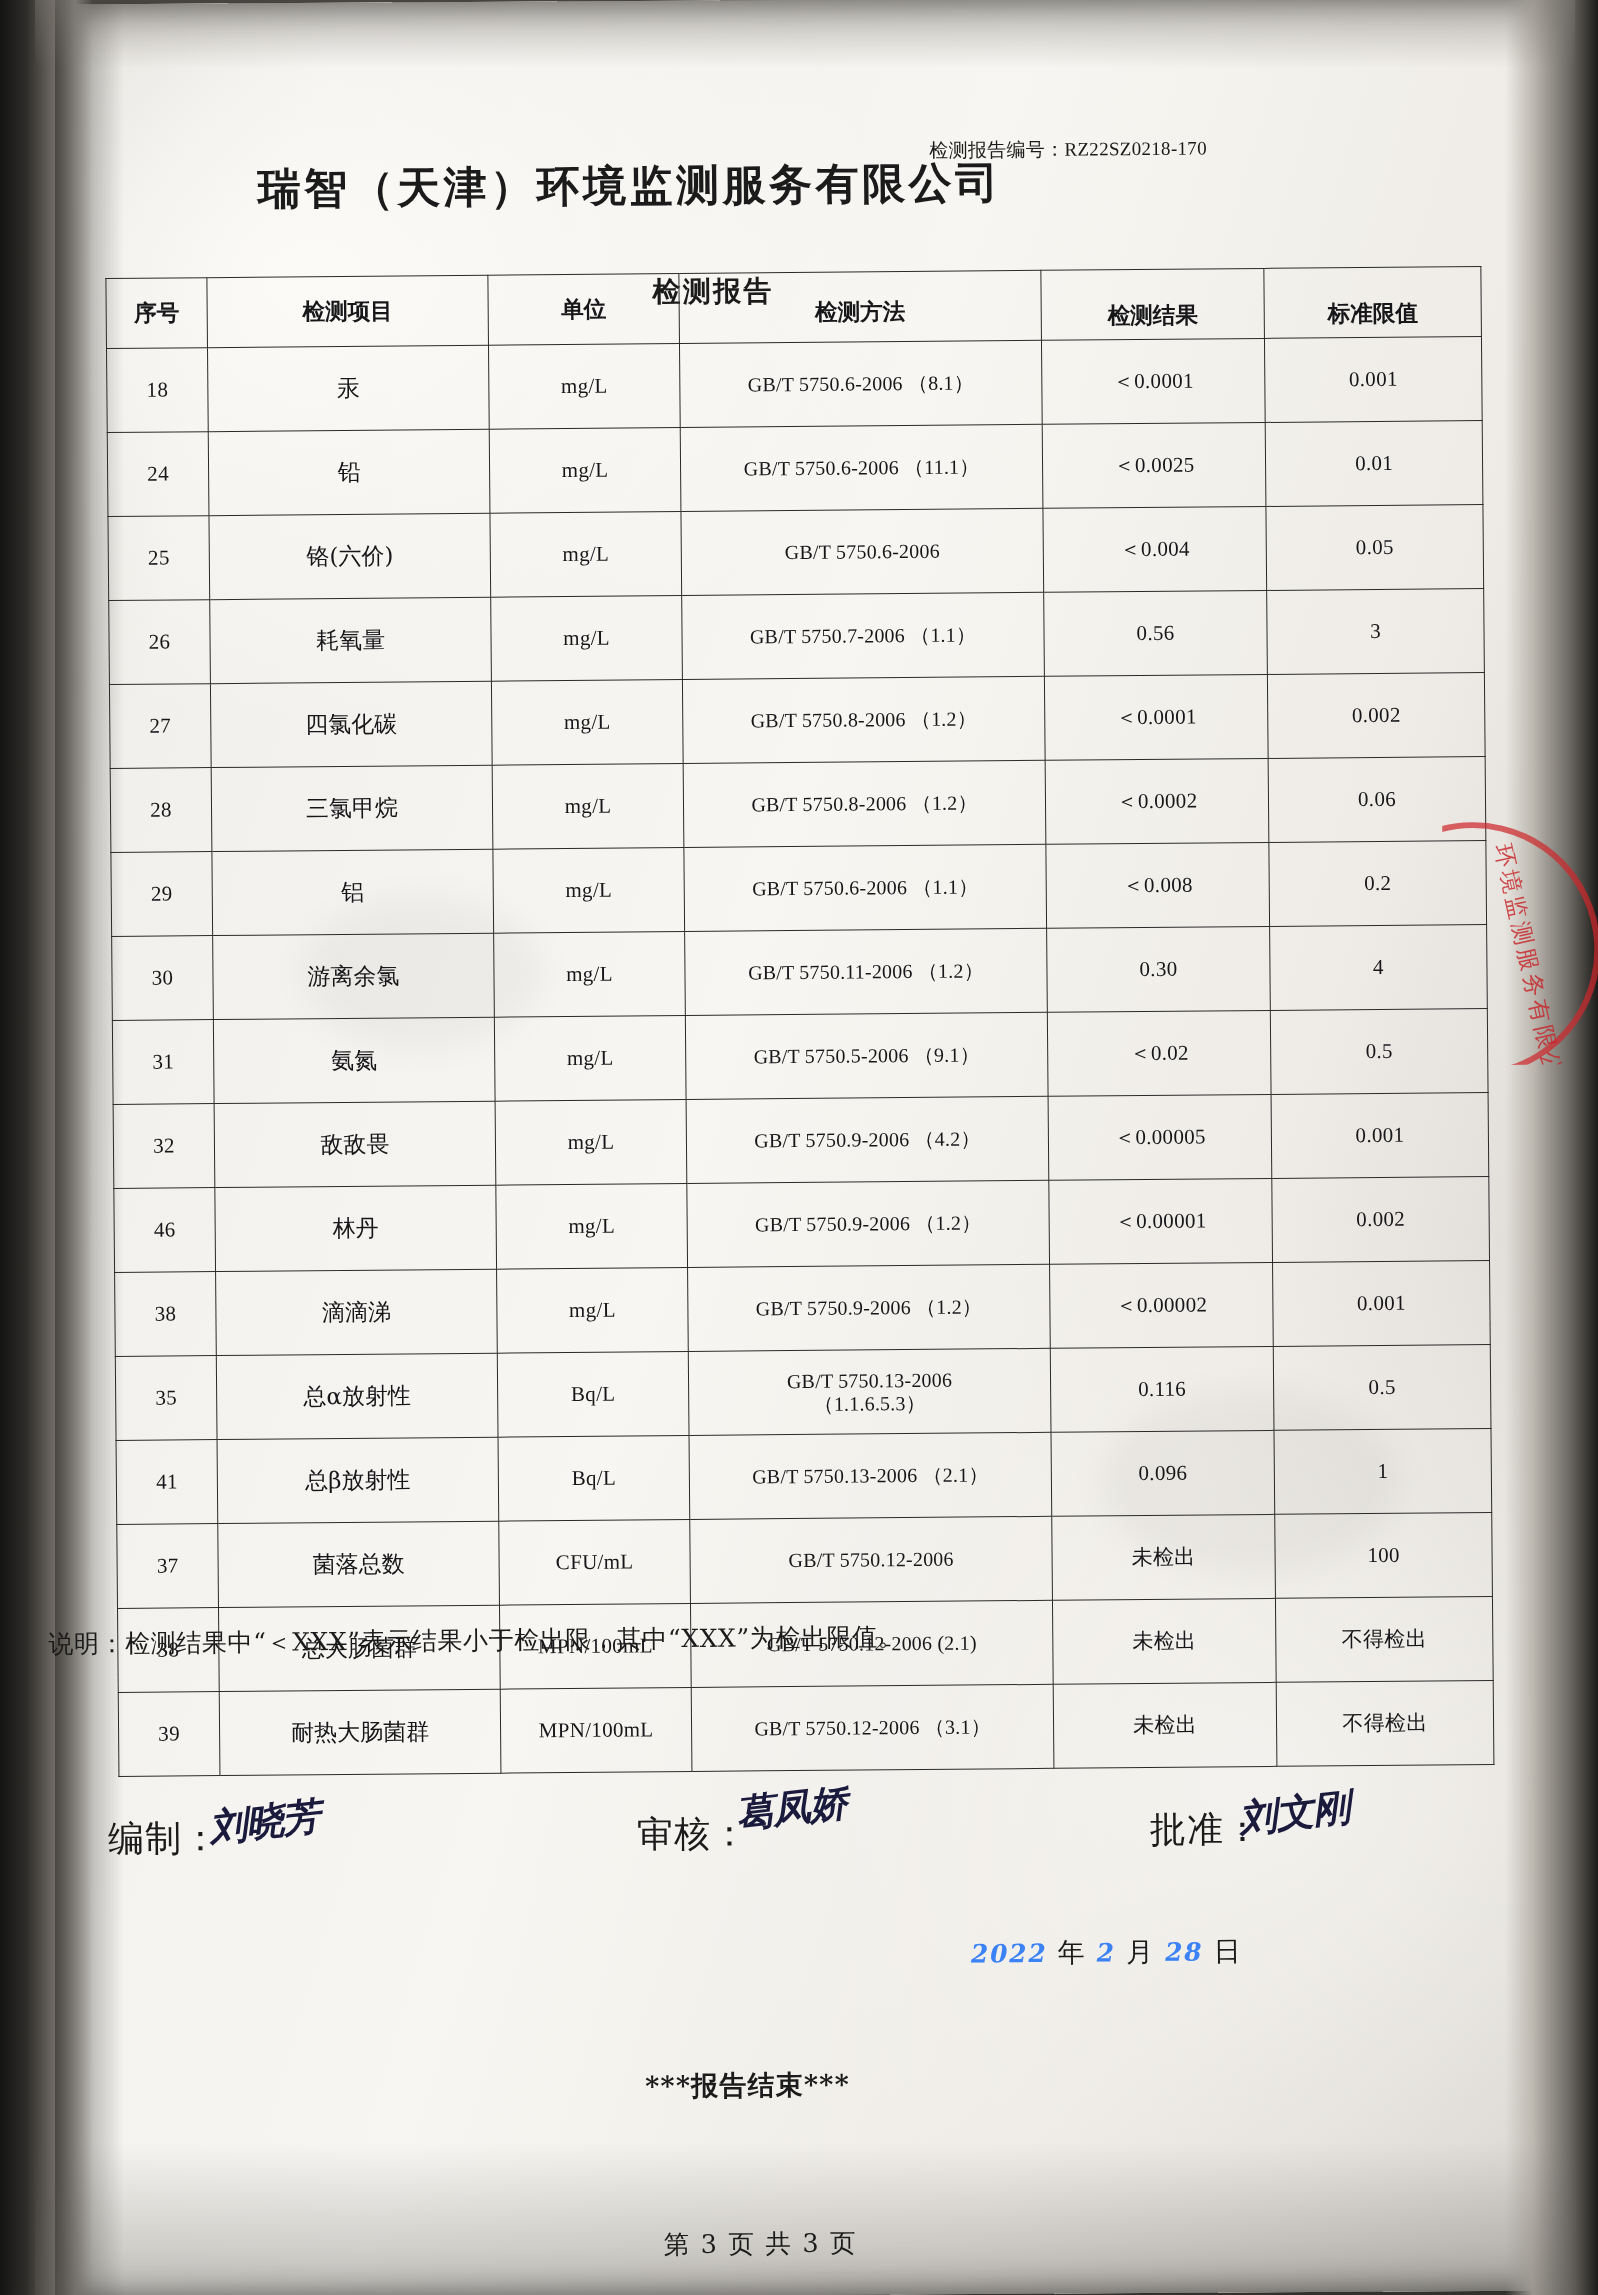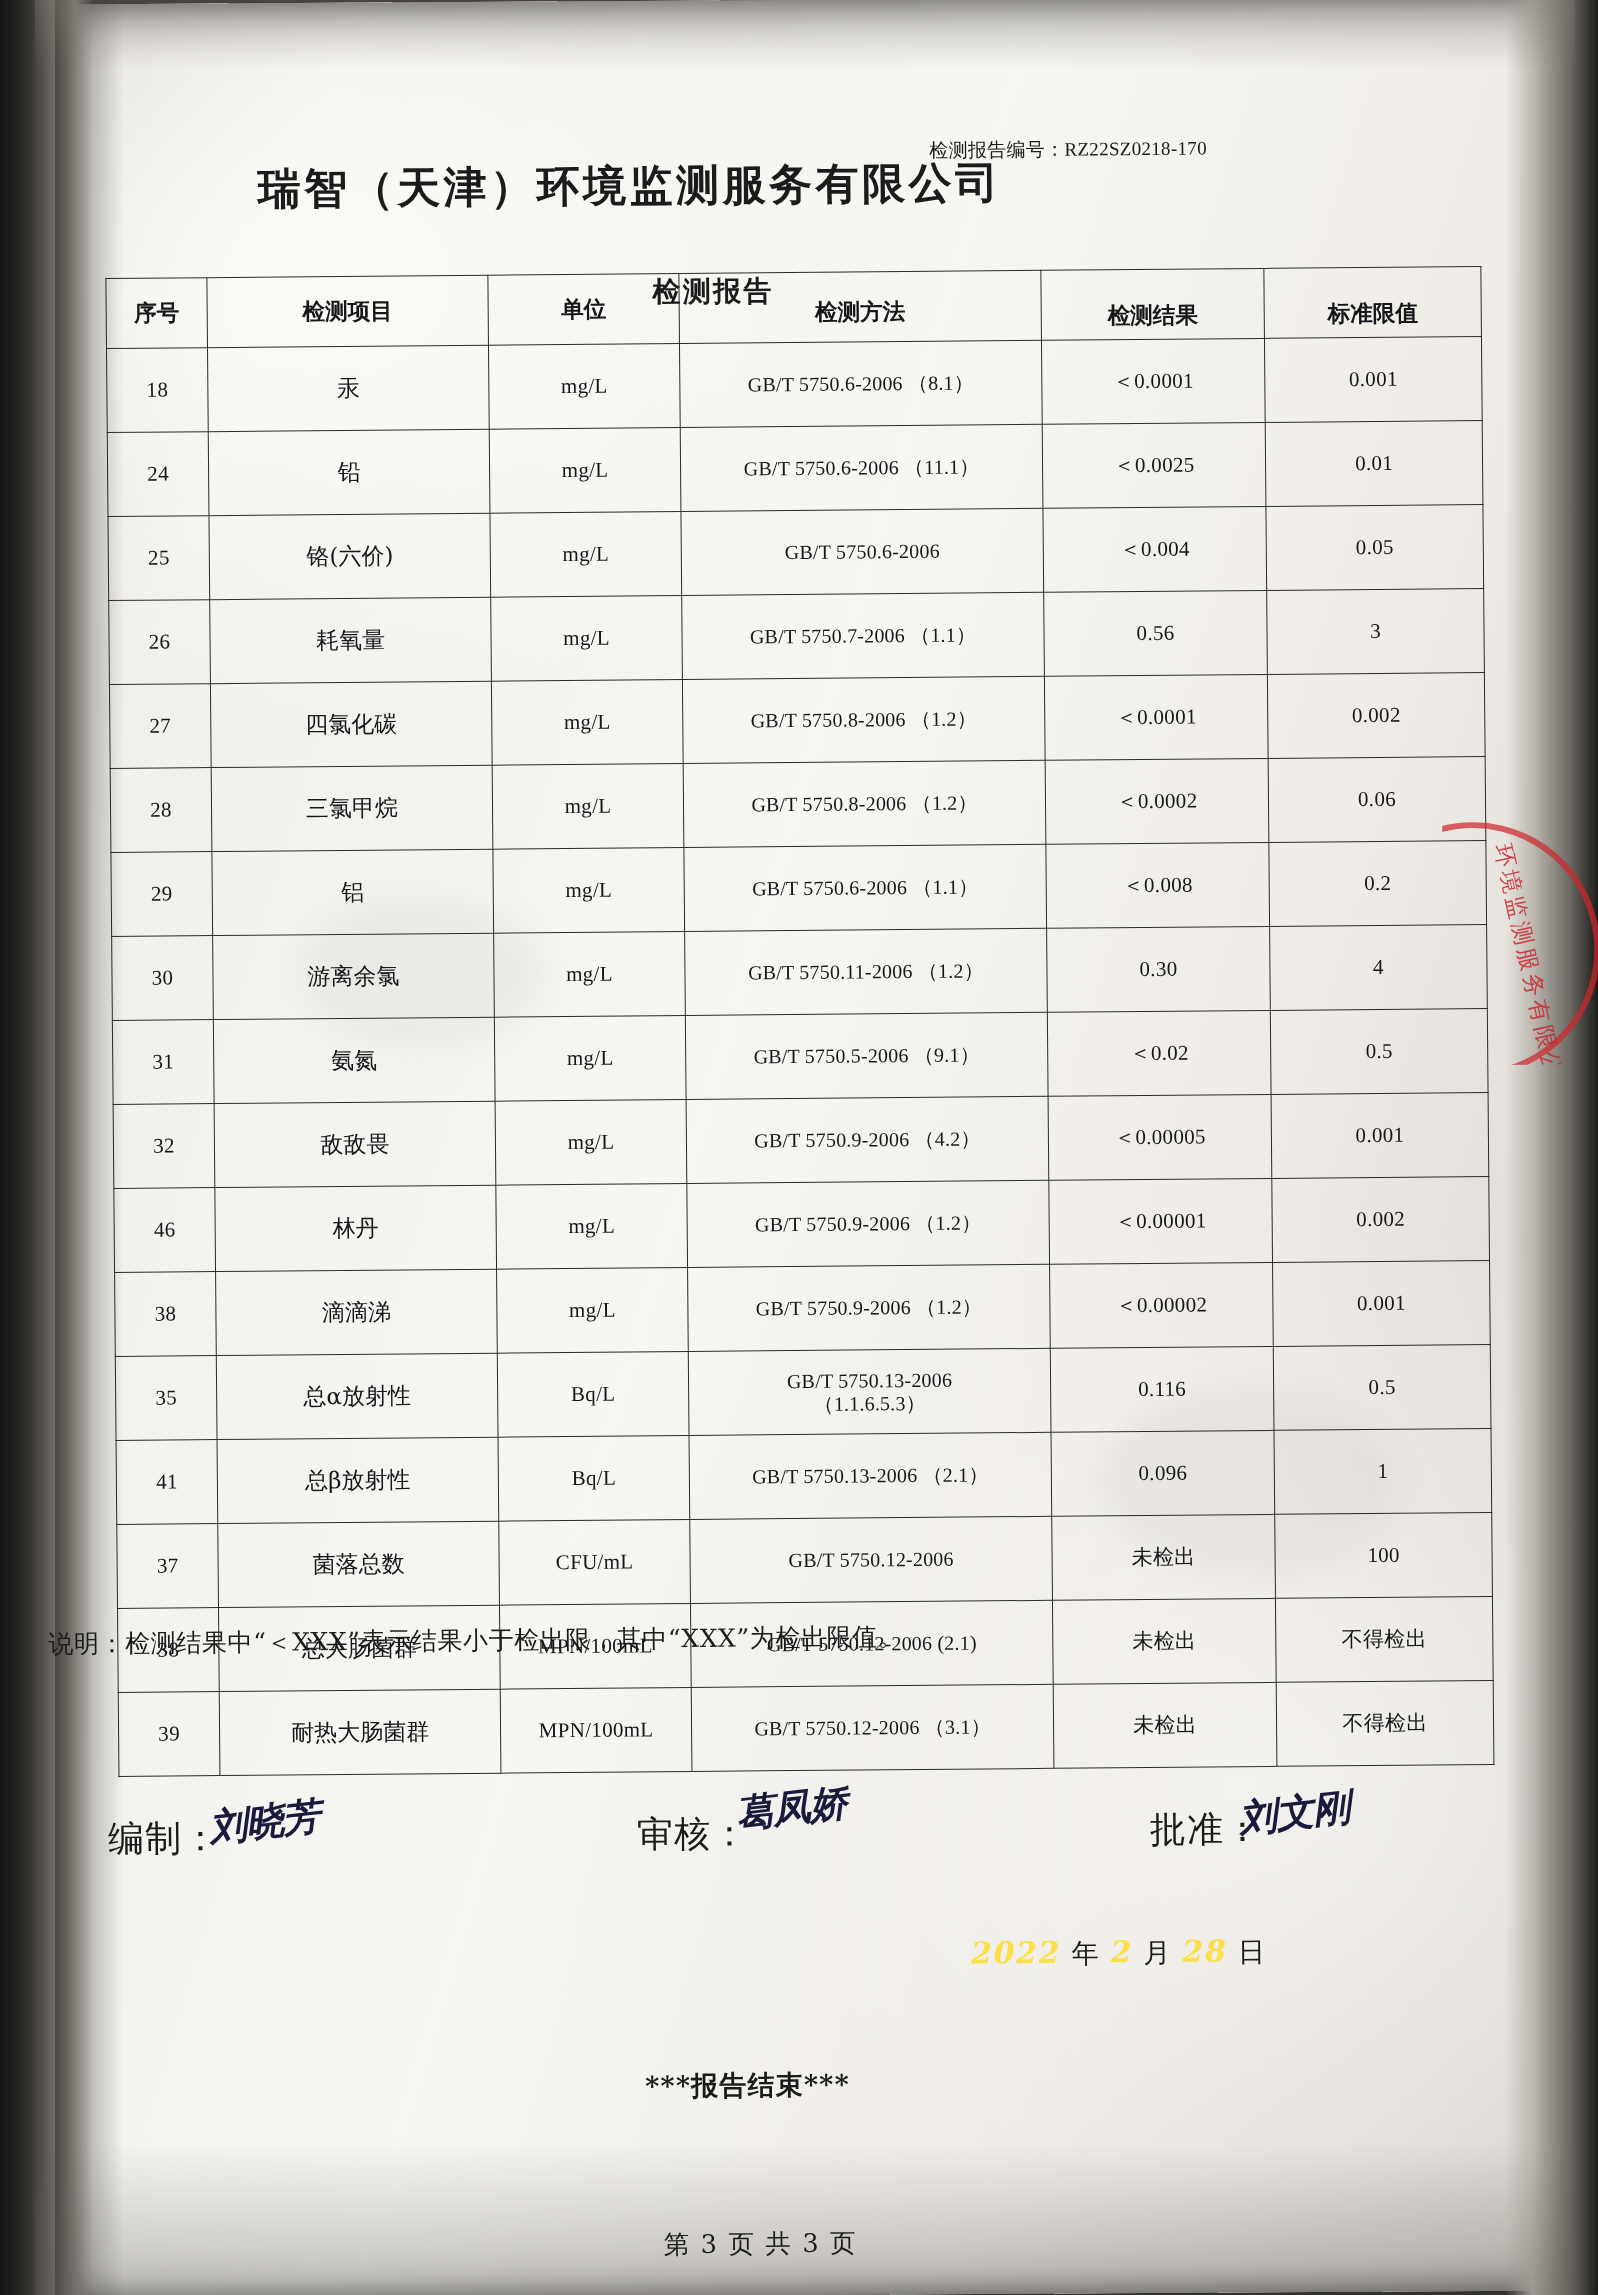--- a/index.html
+++ b/index.html
@@ -180,23 +180,23 @@
     position: absolute;
     left: 961px;
     top: 1937px;
     font-size: 27px;
     font-family: "DejaVu Serif", serif;
     letter-spacing: 1.7px;
     white-space: nowrap;
   }
   .date-line .hw {
     font-style: italic;
-    color: #fde047;
-    font-weight: bold;
-    font-size: 30px;
+    color: #3b82f6;
+    font-weight: bold;
+    font-size: 25px;
   }
   .end-mark {
     position: absolute;
     left: 634px;
     top: 2067px;
     font-size: 27px;
     font-weight: bold;
     font-family: "DejaVu Serif", serif;
     letter-spacing: 1.2px;
     white-space: nowrap;

